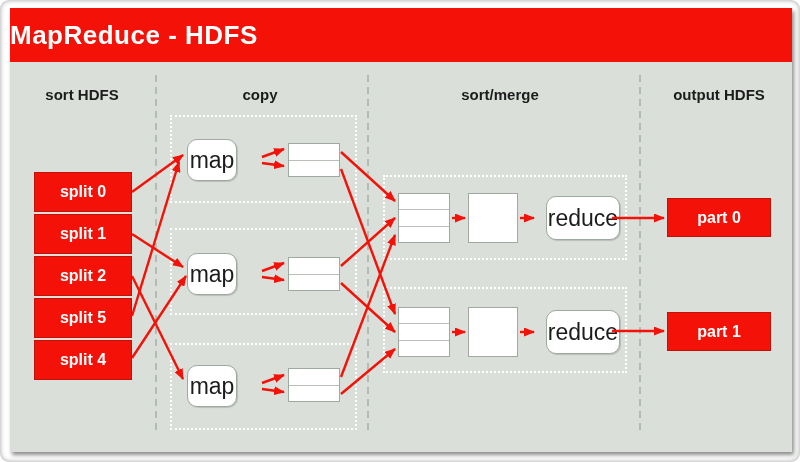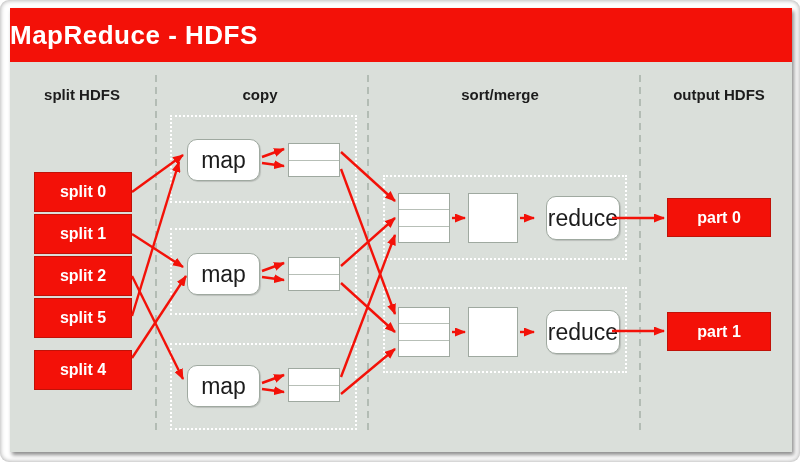--- a/index.html
+++ b/index.html
@@ -52,21 +52,21 @@
     position:absolute;border:2px dotted #ffffff;background:transparent;
   }
   .map-group{left:160px;width:187px;}
   .reduce-group{left:373px;width:244px;}
   .roundbox{
     position:absolute;background:#ffffff;border:1.5px solid var(--box-border);
     border-radius:10px;display:flex;align-items:center;justify-content:center;
     color:var(--text-dark);font-size:23px;
     box-shadow:1px 1px 1px rgba(0,0,0,.15);
   }
-  .mapbox{left:177px;width:73px;height:42px;}
+  .mapbox{left:177px;width:50px;height:42px;}
   .reducebox{left:527px;width:74px;height:44px;margin-left:9px;}
   .rowbox{
     position:absolute;background:#ffffff;border:1.5px solid var(--box-border);
     display:flex;flex-direction:column;
   }
   .rowbox .row{flex:1;border-top:1px solid #b7bfb7;}
   .rowbox .row:first-child{border-top:none;}
   .buffer{left:278px;width:52px;height:34px;}
   .merge{left:388px;width:52px;height:50px;}
   .plain{
@@ -82,30 +82,30 @@
 
 <div class="page">
   <div class="figure">
 
     <div class="titlebar">
       <span class="title">MapReduce - HDFS</span>
     </div>
 
     <div class="panel">
 
-      <div class="col-label" style="left:72px">split HDFS</div>
+      <div class="col-label" style="left:72px">sort HDFS</div>
       <div class="col-label" style="left:250px">copy</div>
       <div class="col-label" style="left:490px">sort/merge</div>
       <div class="col-label" style="left:709px">output HDFS</div>
 
       <div class="redbox split" style="top:110px">split 0</div>
       <div class="redbox split" style="top:152px">split 1</div>
       <div class="redbox split" style="top:194px">split 2</div>
       <div class="redbox split" style="top:236px">split 5</div>
-      <div class="redbox split" style="top:288px">split 4</div>
+      <div class="redbox split" style="top:278px">split 4</div>
 
       <div class="group map-group" style="top:53px;height:88px"></div>
       <div class="group map-group" style="top:166px;height:87px"></div>
       <div class="group map-group" style="top:281px;height:87px"></div>
 
       <div class="roundbox mapbox" style="top:77px">map</div>
       <div class="roundbox mapbox" style="top:191px">map</div>
       <div class="roundbox mapbox" style="top:303px">map</div>
 
       <div class="rowbox buffer" style="top:81px">

